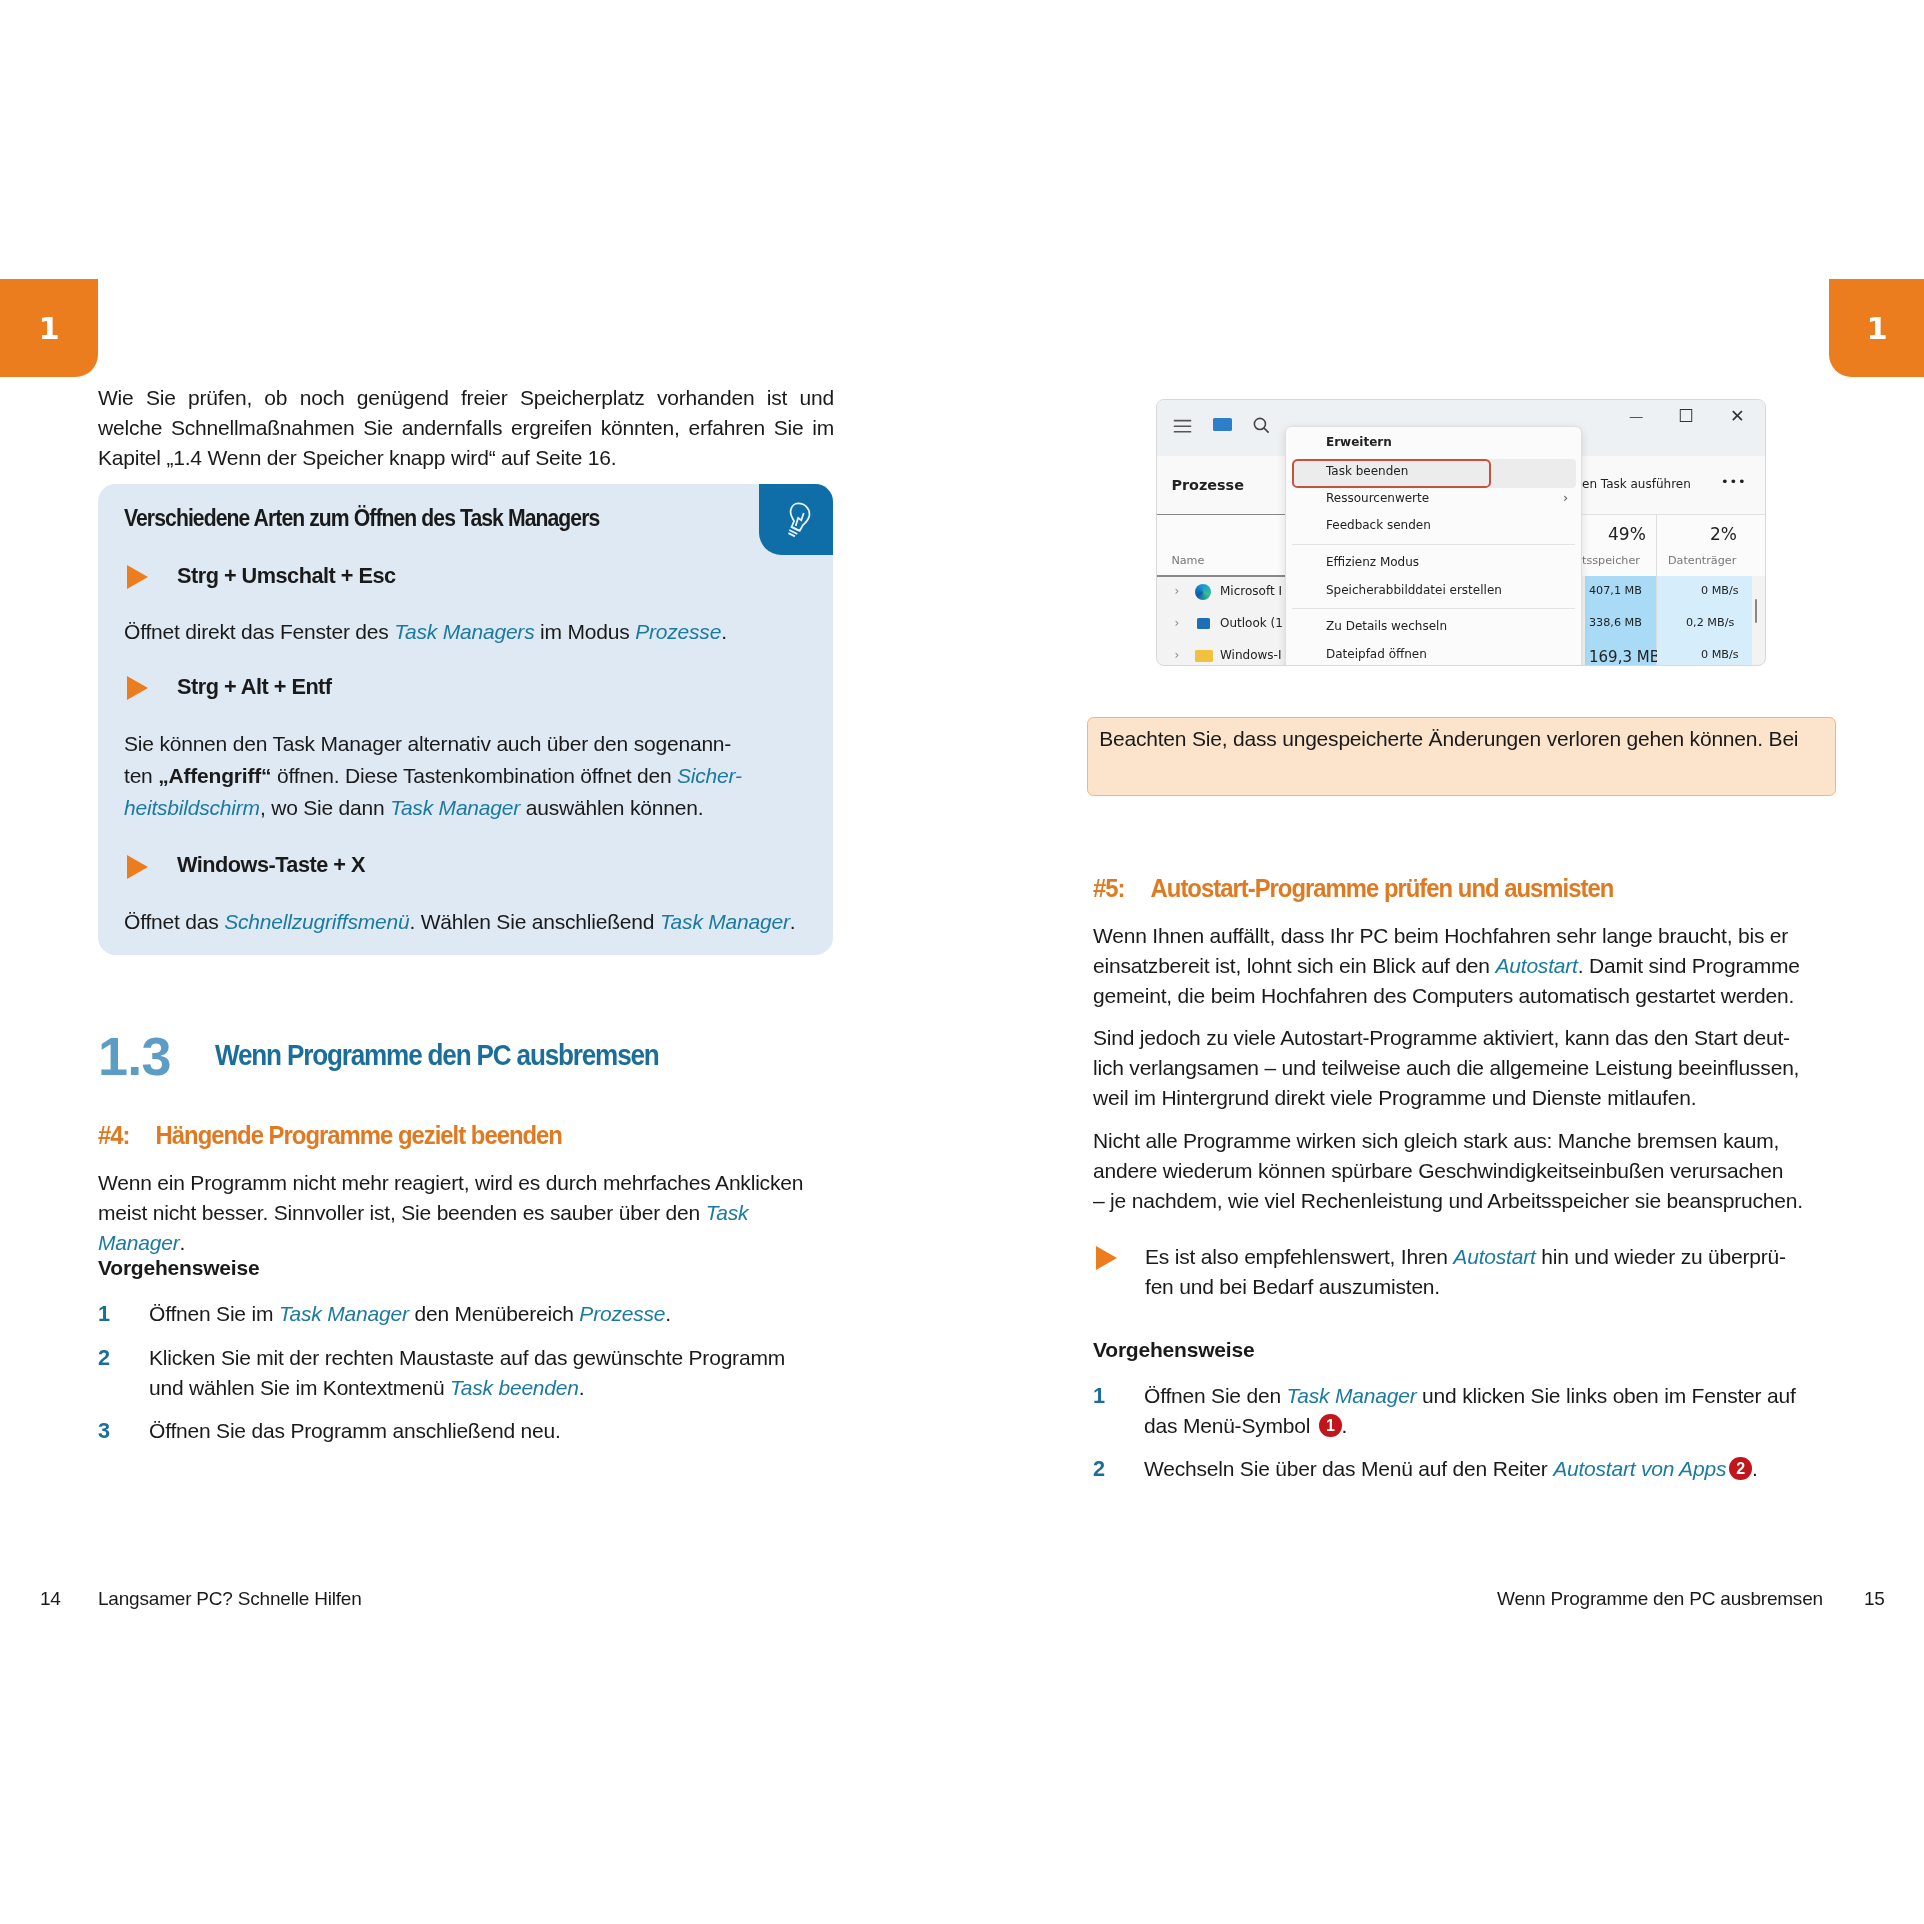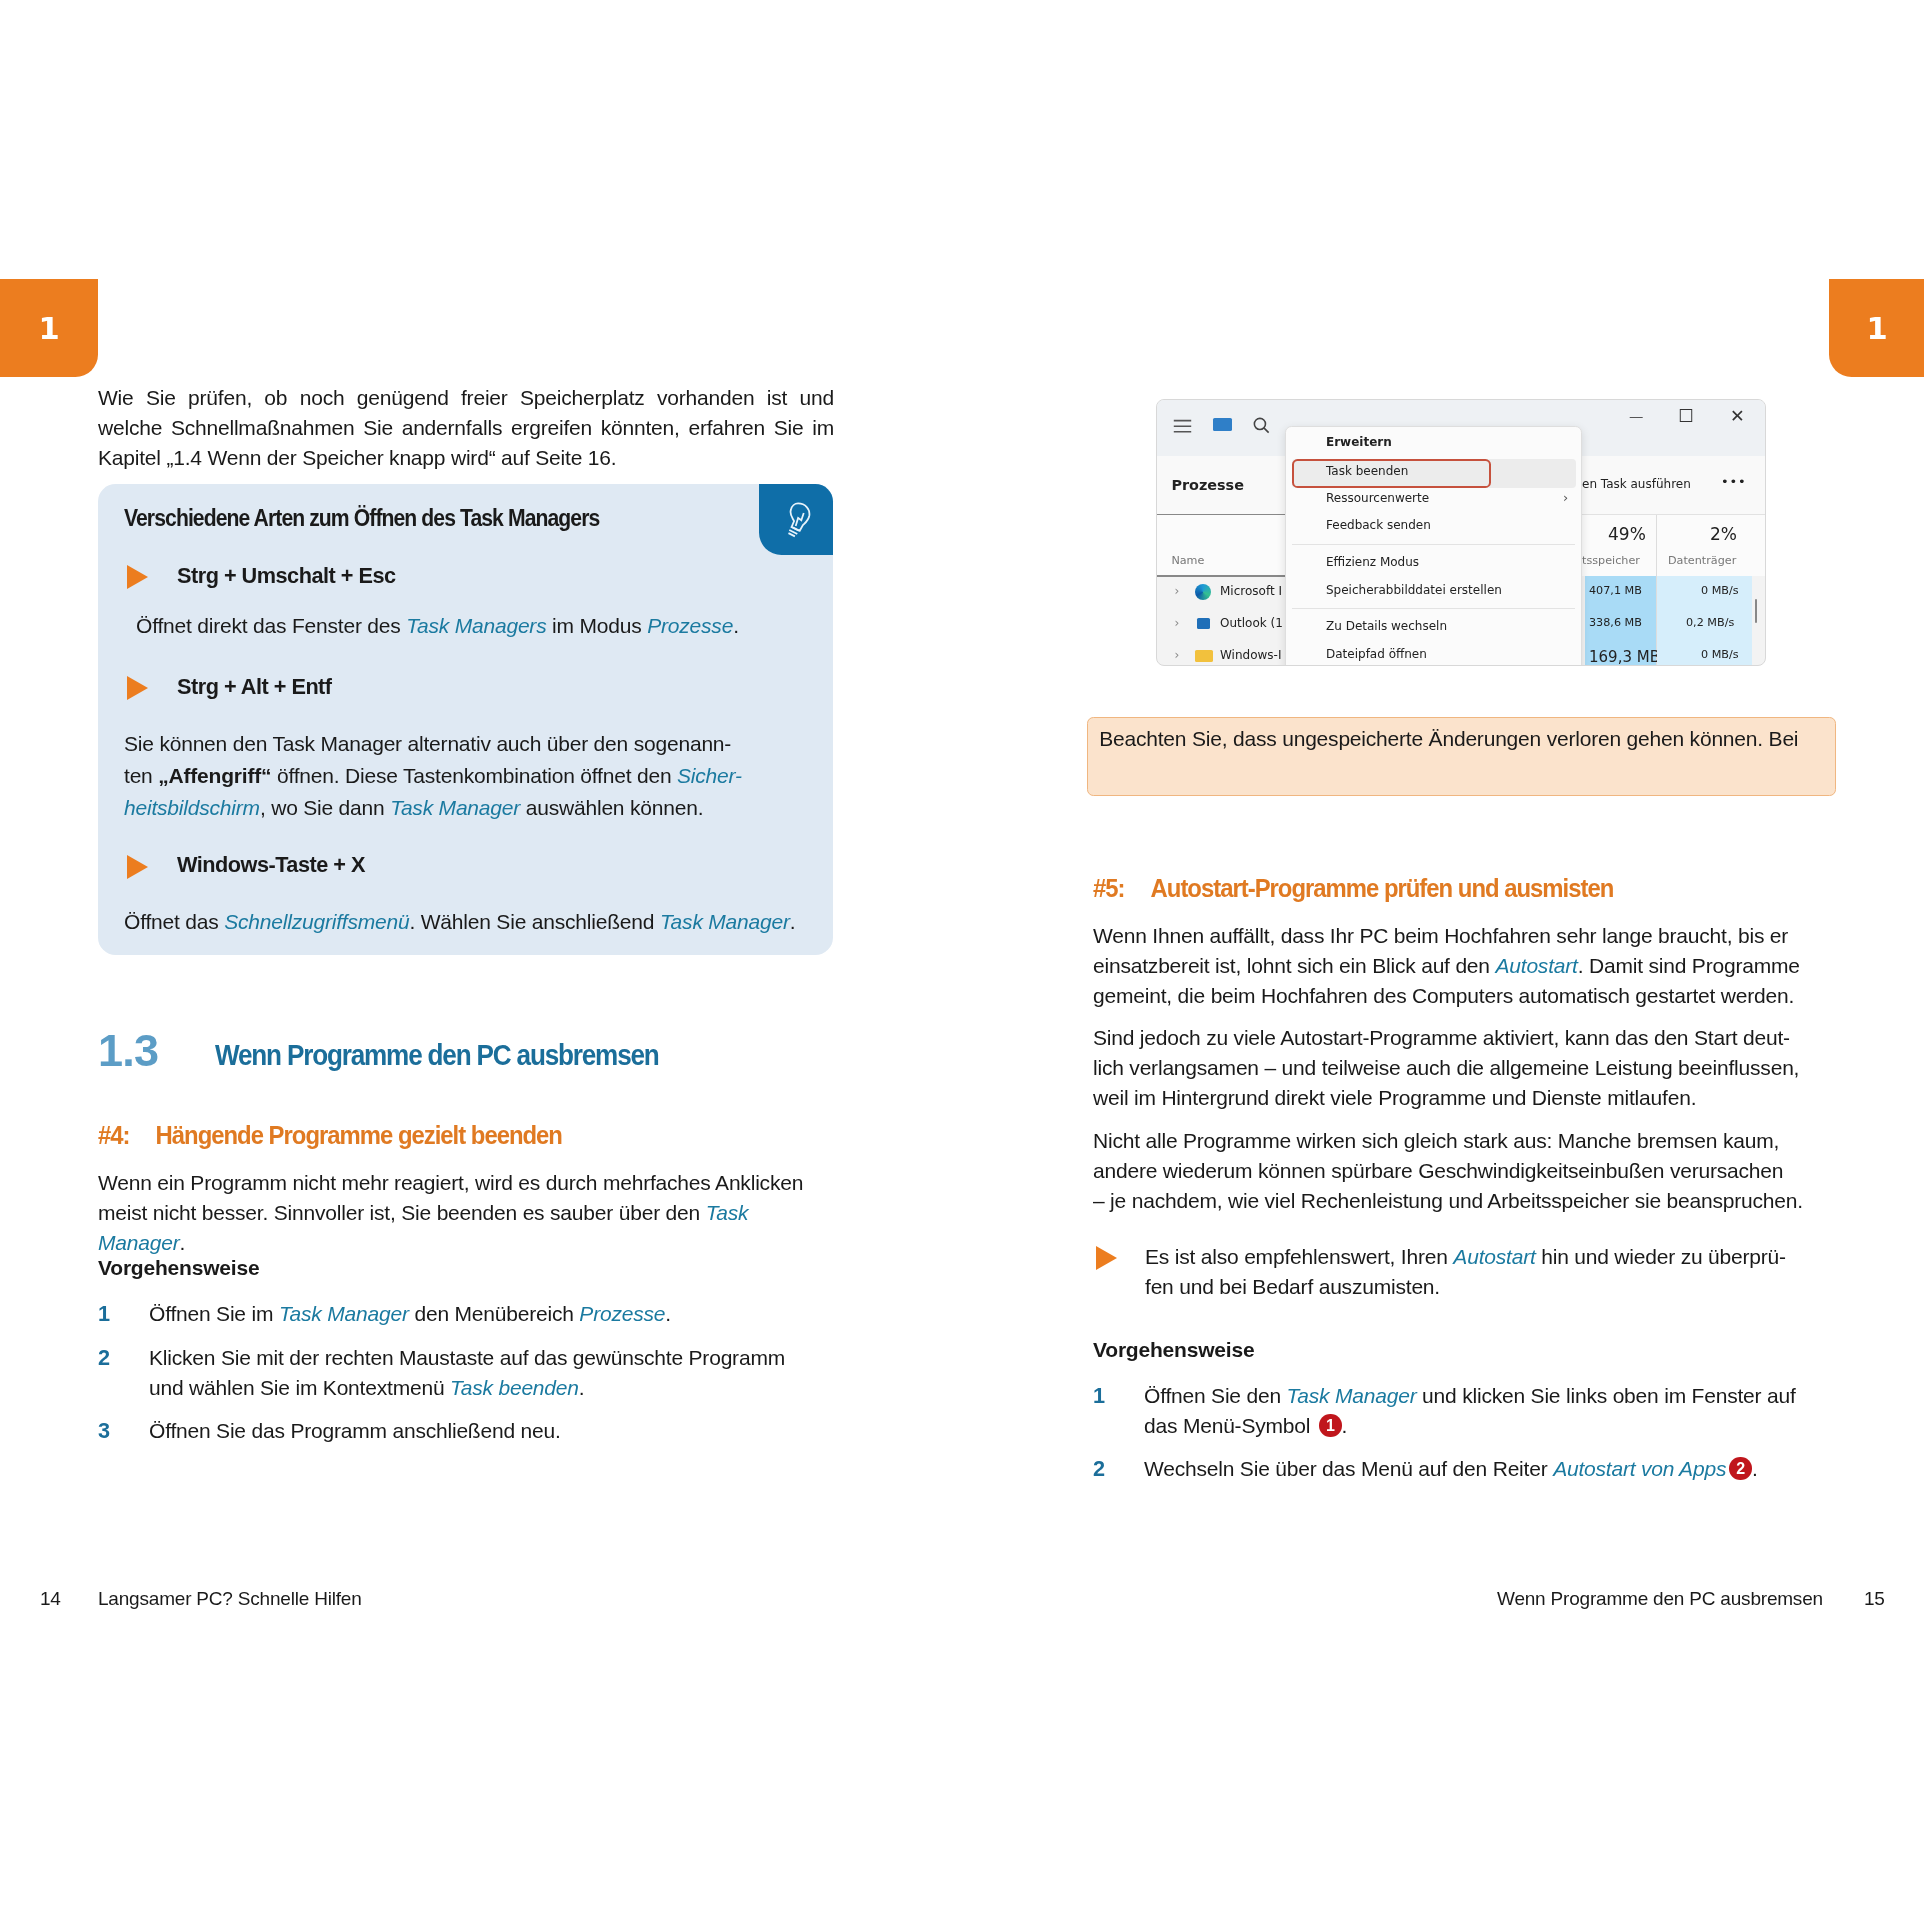--- a/index.html
+++ b/index.html
@@ -21,21 +21,21 @@
 
   
   .tipbox { position: absolute; left: 98px; top: 484px; width: 735px; height: 471px; background: #dfe9f3; border-radius: 17.6px; }
   .tip-icon { position: absolute; right: 0; top: 0; width: 74px; height: 71px; background: #0f6ea8; border-radius: 0 17.6px 0 22.5px; display: flex; align-items: center; justify-content: center; }
   .tip-title { position: absolute; left: 26px; top: 21px; font-size: 23px; font-weight: bold; letter-spacing: -1px; transform: scaleX(0.92); transform-origin: left; }
   .tri { width: 0; height: 0; border-top: 12px solid transparent; border-bottom: 12px solid transparent; border-left: 21px solid #ec7d1f; position: absolute; }
   .key { position: absolute; font-size: 21.7px; font-weight: bold; letter-spacing: -0.5px; }
   .tip-p { position: absolute; left: 26px; width: 690px; }
 
   
-  .sec-num { position: absolute; left: 98px; top: 1025px; font-size: 45px; font-weight: bold; color: #5c9dc6; letter-spacing: -0.8px; }
+  .sec-num { position: absolute; left: 98px; top: 1025px; font-size: 54px; font-weight: bold; color: #5c9dc6; letter-spacing: -0.8px; }
   .sec-title { position: absolute; left: 215px; top: 1039px; font-size: 29px; font-weight: bold; color: #1b6e9a; letter-spacing: -1.3px; transform: scaleX(0.9); transform-origin: left; }
 
   .sub-head { position: absolute; font-size: 26.5px; font-weight: bold; color: #e07a22; letter-spacing: -1.1px; transform: scaleX(0.9); transform-origin: left; }
   .sub-head .hash { display: inline-block; width: 64px; }
 
   .proc-head { position: absolute; font-size: 21px; font-weight: bold; letter-spacing: -0.2px; }
   .step { position: absolute; }
   .step .num { position: absolute; left: 0; top: 0; font-weight: bold; color: #1b6e9a; font-size: 21.7px; }
   .step .txt { position: absolute; left: 51px; top: 0; }
 
@@ -79,21 +79,21 @@
       <svg width="45" height="45" viewBox="0 0 56 56" fill="none" stroke="#e8f3fb" stroke-width="2.2">
         <path d="M30 8c9 0 15 7 14 15-1 6-5 9-8 12l-4 7-10-5 3-7c-2-4-6-8-4-14 1-5 5-8 9-8z"></path>
         <path d="M21 37l10 5M19 41l10 5M18 45l8 4"></path>
         <path d="M27 36l3-10 4 3 3-9"></path>
       </svg>
     </div>
     <div class="tip-title">Verschiedene Arten zum Öffnen des Task Managers</div>
 
     <div class="tri" style="left:29px; top:81px;"></div>
     <div class="key" style="left:79px; top:79px;">Strg + Umschalt + Esc</div>
-    <p class="tip-p body-text" style="top:127px;margin-left:12px;">
+    <p class="tip-p body-text" style="top:133px;">
       <span>Öffnet direkt das Fenster des </span><span class="link">Task Managers</span><span> im Modus </span><span class="link">Prozesse</span><span>.</span>
     </p>
 
     <div class="tri" style="left:29px; top:192px;"></div>
     <div class="key" style="left:79px; top:190px;">Strg + Alt + Entf</div>
     <div class="tip-p body-text" style="top:244px; line-height:32px;">
       <div>Sie können den Task Manager alternativ auch über den sogenann-</div>
       <div><span>ten </span><span class="bold">„Affengriff“</span><span> öffnen. Diese Tastenkombination öffnet den </span><span class="link">Sicher-</span></div>
       <div><span class="link">heitsbildschirm</span><span>, wo Sie dann </span><span class="link">Task Manager</span><span> auswählen können.</span></div>
     </div>

